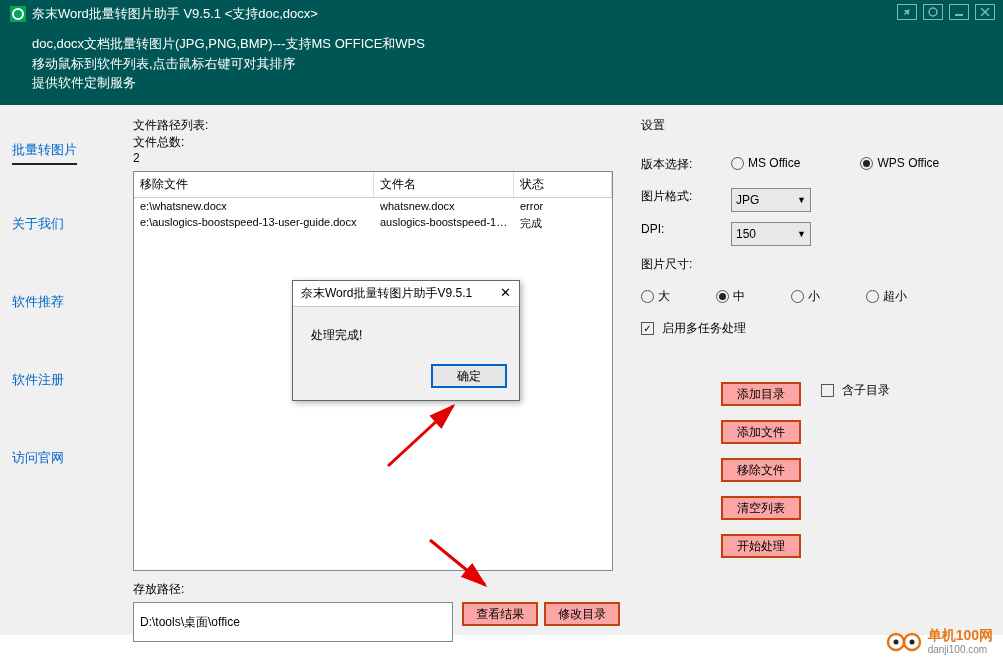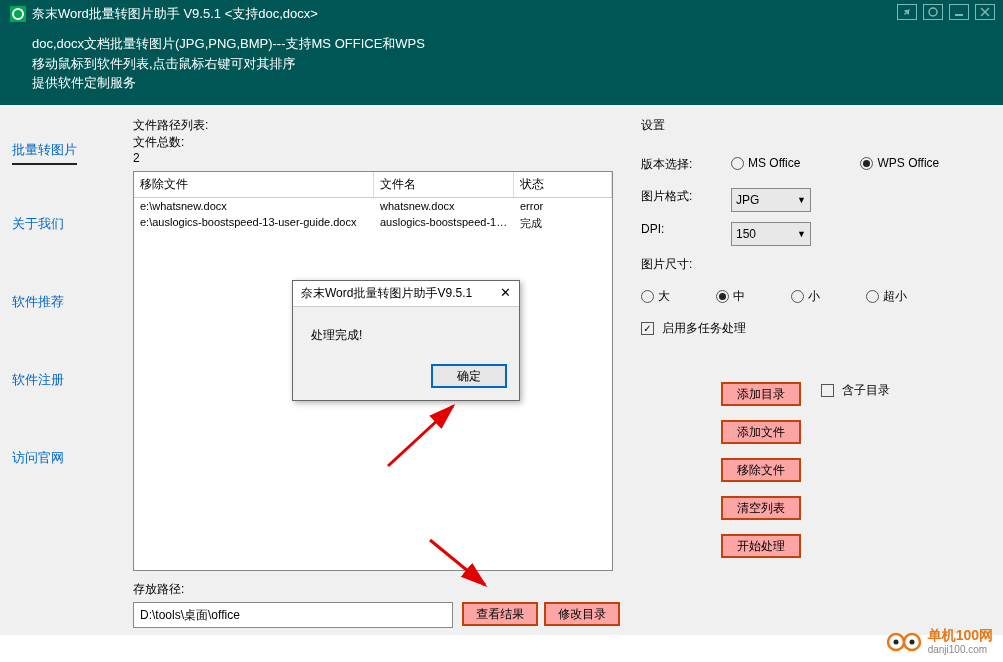--- a/index.html
+++ b/index.html
@@ -35,21 +35,21 @@
 .th2 { width: 140px; }
 .th3 { flex: 1; }
 .table-body { }
 .tr { display: flex; font-size: 11px; }
 .td { padding: 2px 6px; white-space: nowrap; overflow: hidden; text-overflow: ellipsis; }
 .td1 { width: 240px; }
 .td2 { width: 140px; }
 .td3 { flex: 1; }
 
 .save-row { margin-top: 10px; font-size: 12px; }
-.save-input { width: 320px; height: 22px; border: 1px solid #888; padding: 12px 6px; font-size: 12px; background: #fff; }
+.save-input { width: 320px; height: 22px; border: 1px solid #888; padding: 19px 6px; font-size: 12px; background: #fff; }
 .btn { height: 24px; padding: 0 12px; font-size: 12px; background: #fca5a5; border: 2px solid #c2410c; cursor: pointer; }
 .save-btns { display: inline-flex; gap: 6px; margin-left: 6px; vertical-align: top; }
 
 .right { flex: 1; padding: 12px 20px 0 16px; font-size: 12px; }
 .settings-title { margin-bottom: 22px; }
 .setting-row { display: flex; align-items: flex-start; margin-bottom: 10px; min-height: 22px; }
 .setting-label { width: 90px; }
 .radio-group { display: flex; gap: 60px; }
 .radio-group.size { gap: 46px; }
 .radio { display: flex; align-items: center; gap: 4px; cursor: pointer; }

